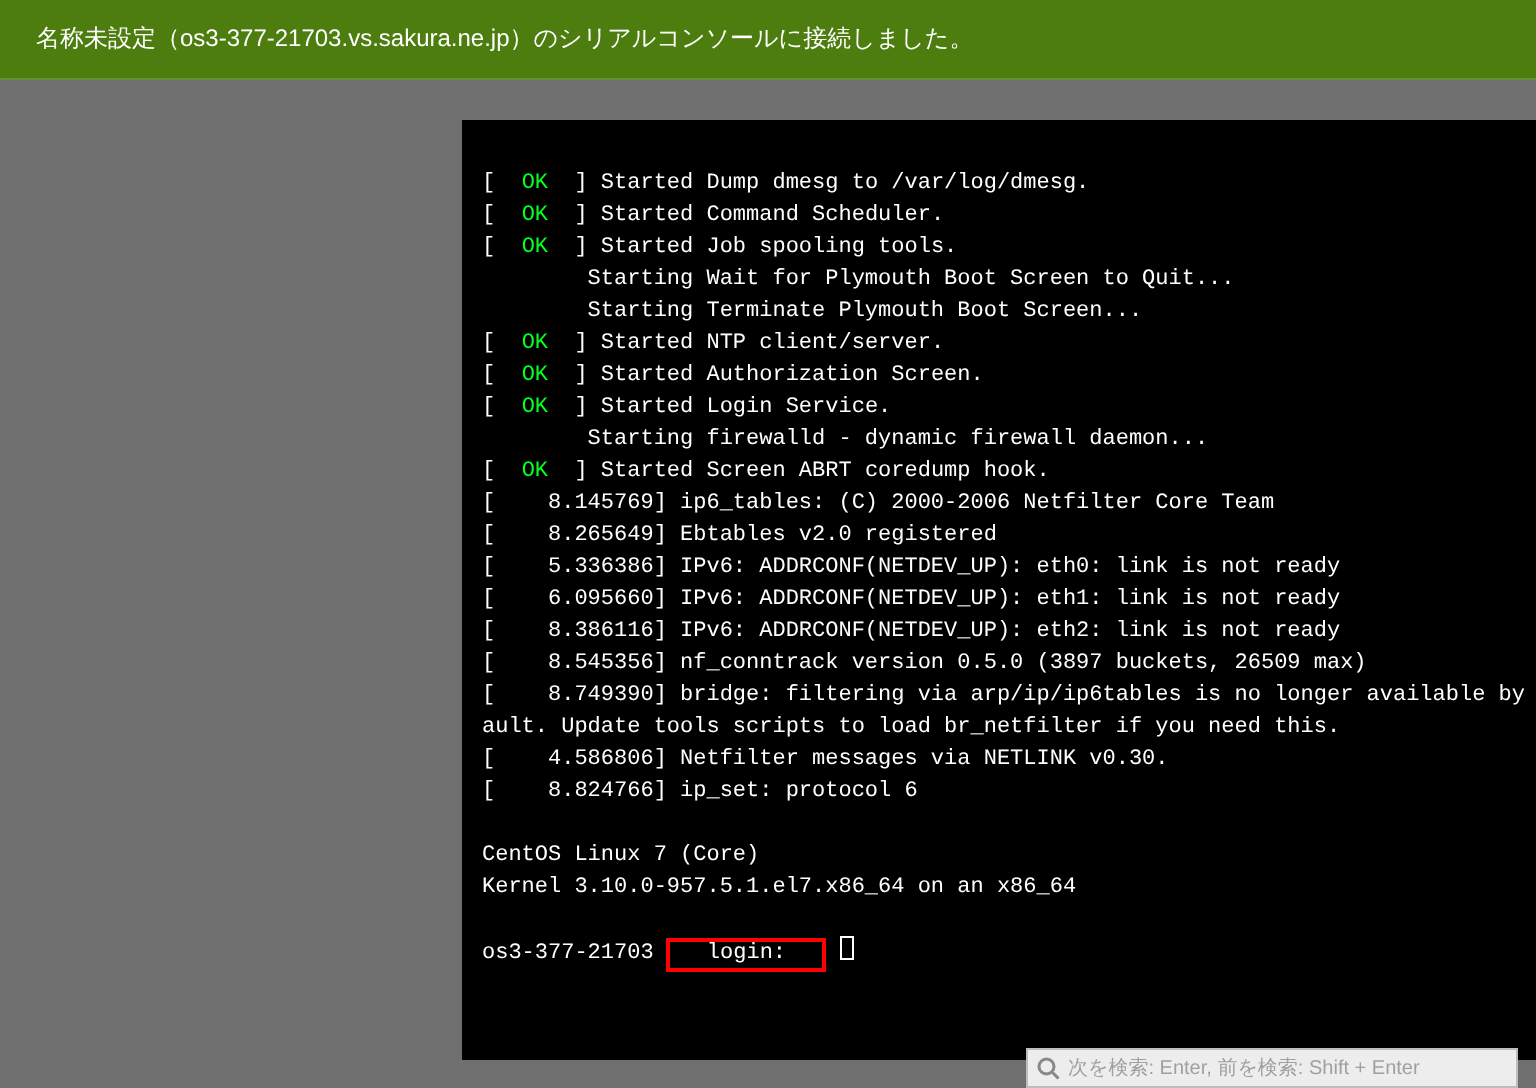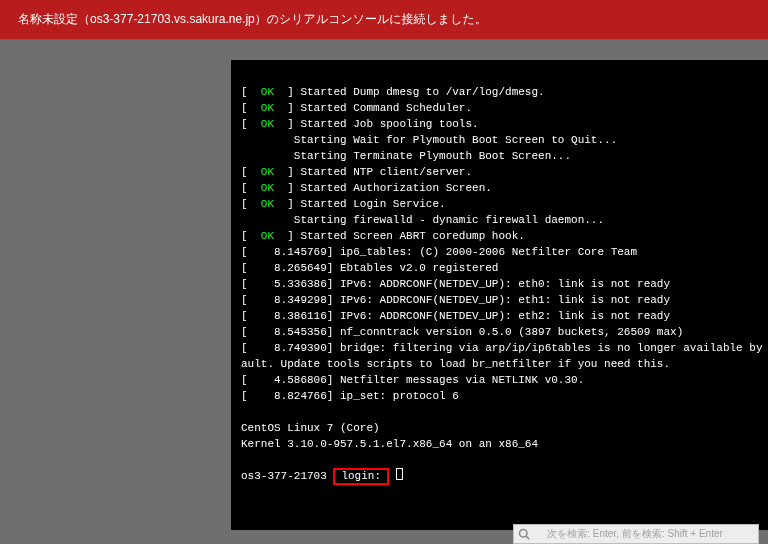--- a/index.html
+++ b/index.html
@@ -3,21 +3,21 @@
 <meta charset="utf-8">
 <style>
   * { box-sizing: border-box; margin: 0; padding: 0; }
   html, body { width: 768px; height: 544px; overflow: hidden; }
   body {
     background: #6f6f6f;
     font-family: sans-serif;
     position: relative;
   }
   .header {
-    background: #b91c1c;
+    background: #4d7c0f;
     color: #ffffff;
     height: 40px;
     width: 100%;
     display: flex;
     align-items: center;
     padding: 0 18px;
     font-size: 12px;
     border-bottom: 1px solid rgba(255,255,255,0.15);
   }
   .terminal {
@@ -31,21 +31,21 @@
     font-family: "Courier New", Courier, monospace;
     font-size: 11px;
     line-height: 16px;
     color: #ffffff;
     overflow: hidden;
     white-space: pre;
   }
   .ok { color: #00ff22; }
   .hl {
     border: 2px solid #ff0000;
-    padding: 0 6px;
+    padding: 0 18px;
     display: inline-block;
     line-height: 13px;
   }
   .cursor {
     display: inline-block;
     width: 7px;
     height: 12px;
     border: 1px solid #ffffff;
     vertical-align: -1px;
   }
@@ -55,21 +55,21 @@
     bottom: 0px;
     width: 246px;
     height: 20px;
     background: #ededed;
     border: 1px solid #bdbdbd;
     display: flex;
     align-items: center;
     padding: 0 4px;
     font-size: 10px;
     color: #a0a0a0;
-    gap: 17px;
+    gap: 4px;
     font-family: sans-serif;
   }
   .srch svg { width: 12px; height: 12px; }
 </style>
 </head>
 <body>
 
 <div class="header">
   <span>名称未設定（os3-377-21703.vs.sakura.ne.jp）のシリアルコンソールに接続しました。</span>
 </div>
@@ -81,21 +81,21 @@
 <span>        Starting Wait for Plymouth Boot Screen to Quit...</span>
 <span>        Starting Terminate Plymouth Boot Screen...</span>
 <span>[  <span class="ok">OK</span>  <span>] Started NTP client/server.</span></span>
 <span>[  <span class="ok">OK</span>  <span>] Started Authorization Screen.</span></span>
 <span>[  <span class="ok">OK</span>  <span>] Started Login Service.</span></span>
 <span>        Starting firewalld - dynamic firewall daemon...</span>
 <span>[  <span class="ok">OK</span>  <span>] Started Screen ABRT coredump hook.</span></span>
 <span>[    8.145769] ip6_tables: (C) 2000-2006 Netfilter Core Team</span>
 <span>[    8.265649] Ebtables v2.0 registered</span>
 <span>[    5.336386] IPv6: ADDRCONF(NETDEV_UP): eth0: link is not ready</span>
-<span>[    8.349298] IPv6: ADDRCONF(NETDEV_UP): eth1: link is not ready</span>
+<span>[    6.095660] IPv6: ADDRCONF(NETDEV_UP): eth1: link is not ready</span>
 <span>[    8.386116] IPv6: ADDRCONF(NETDEV_UP): eth2: link is not ready</span>
 <span>[    8.545356] nf_conntrack version 0.5.0 (3897 buckets, 26509 max)</span>
 <span>[    8.749390] bridge: filtering via arp/ip/ip6tables is no longer available by def</span>
 <span>ault. Update tools scripts to load br_netfilter if you need this.</span>
 <span>[    4.586806] Netfilter messages via NETLINK v0.30.</span>
 <span>[    8.824766] ip_set: protocol 6</span>
 
 <span>CentOS Linux 7 (Core)</span>
 <span>Kernel 3.10.0-957.5.1.el7.x86_64 on an x86_64</span>
 

